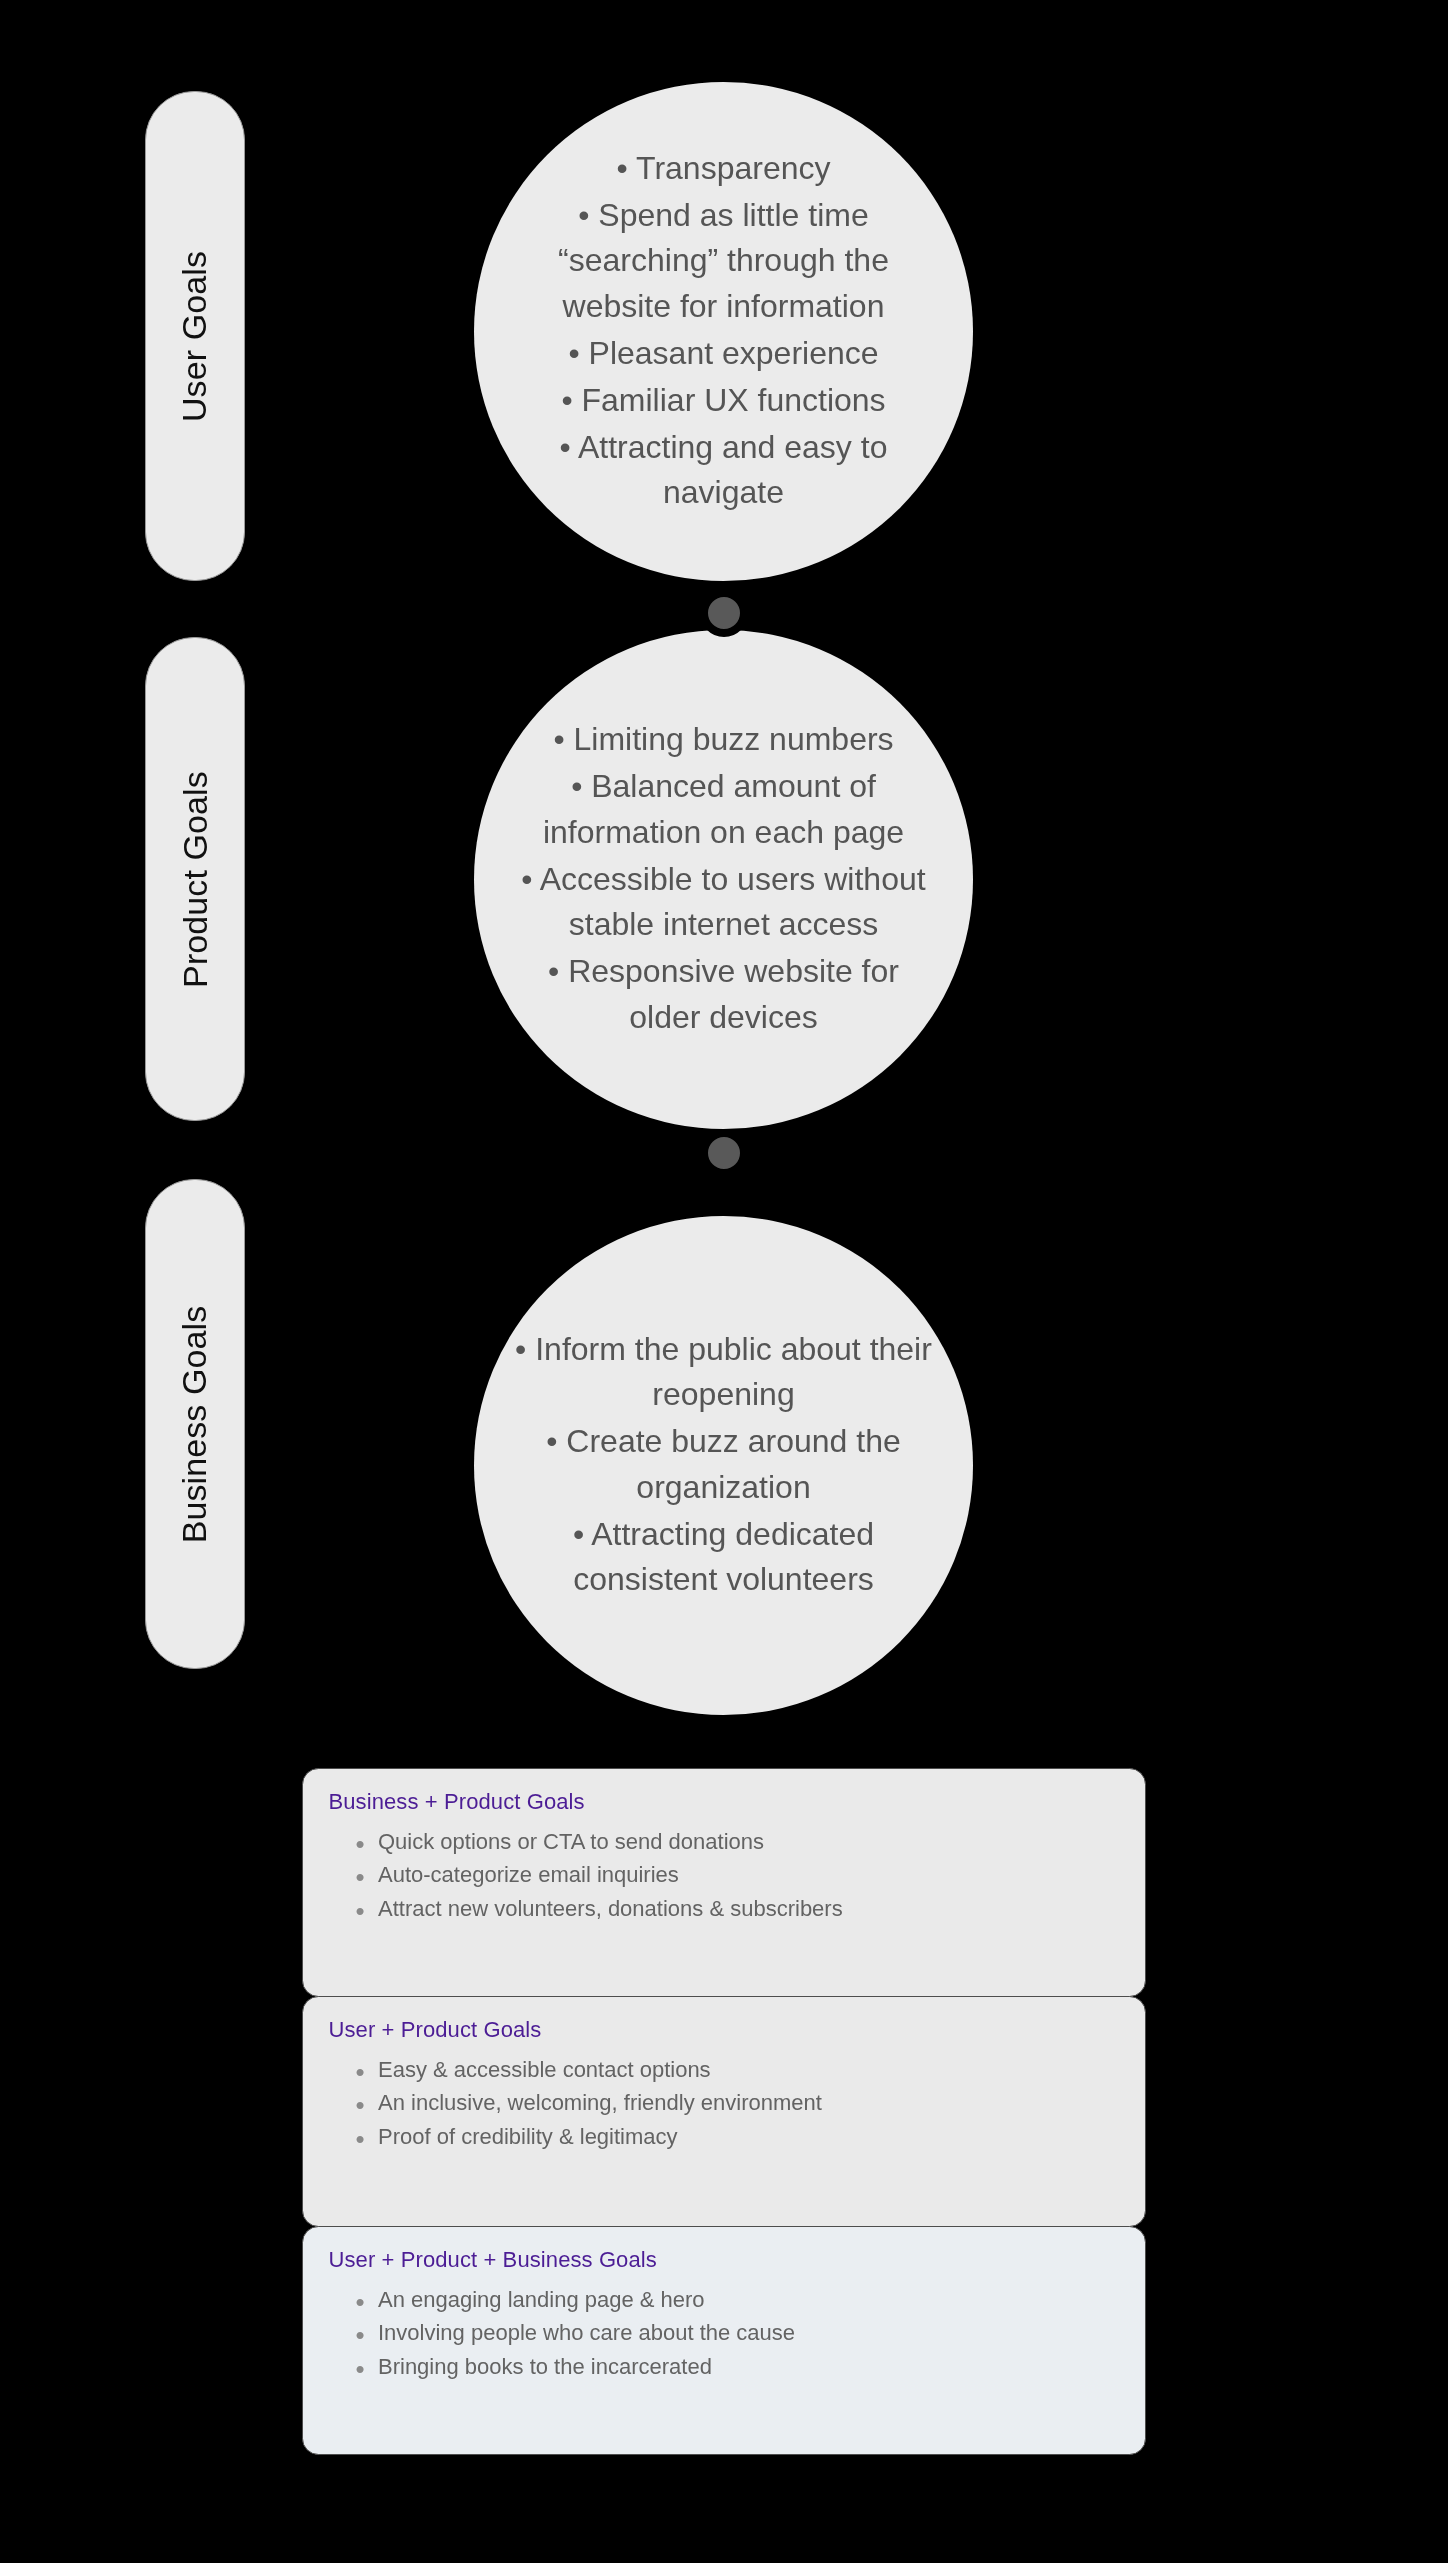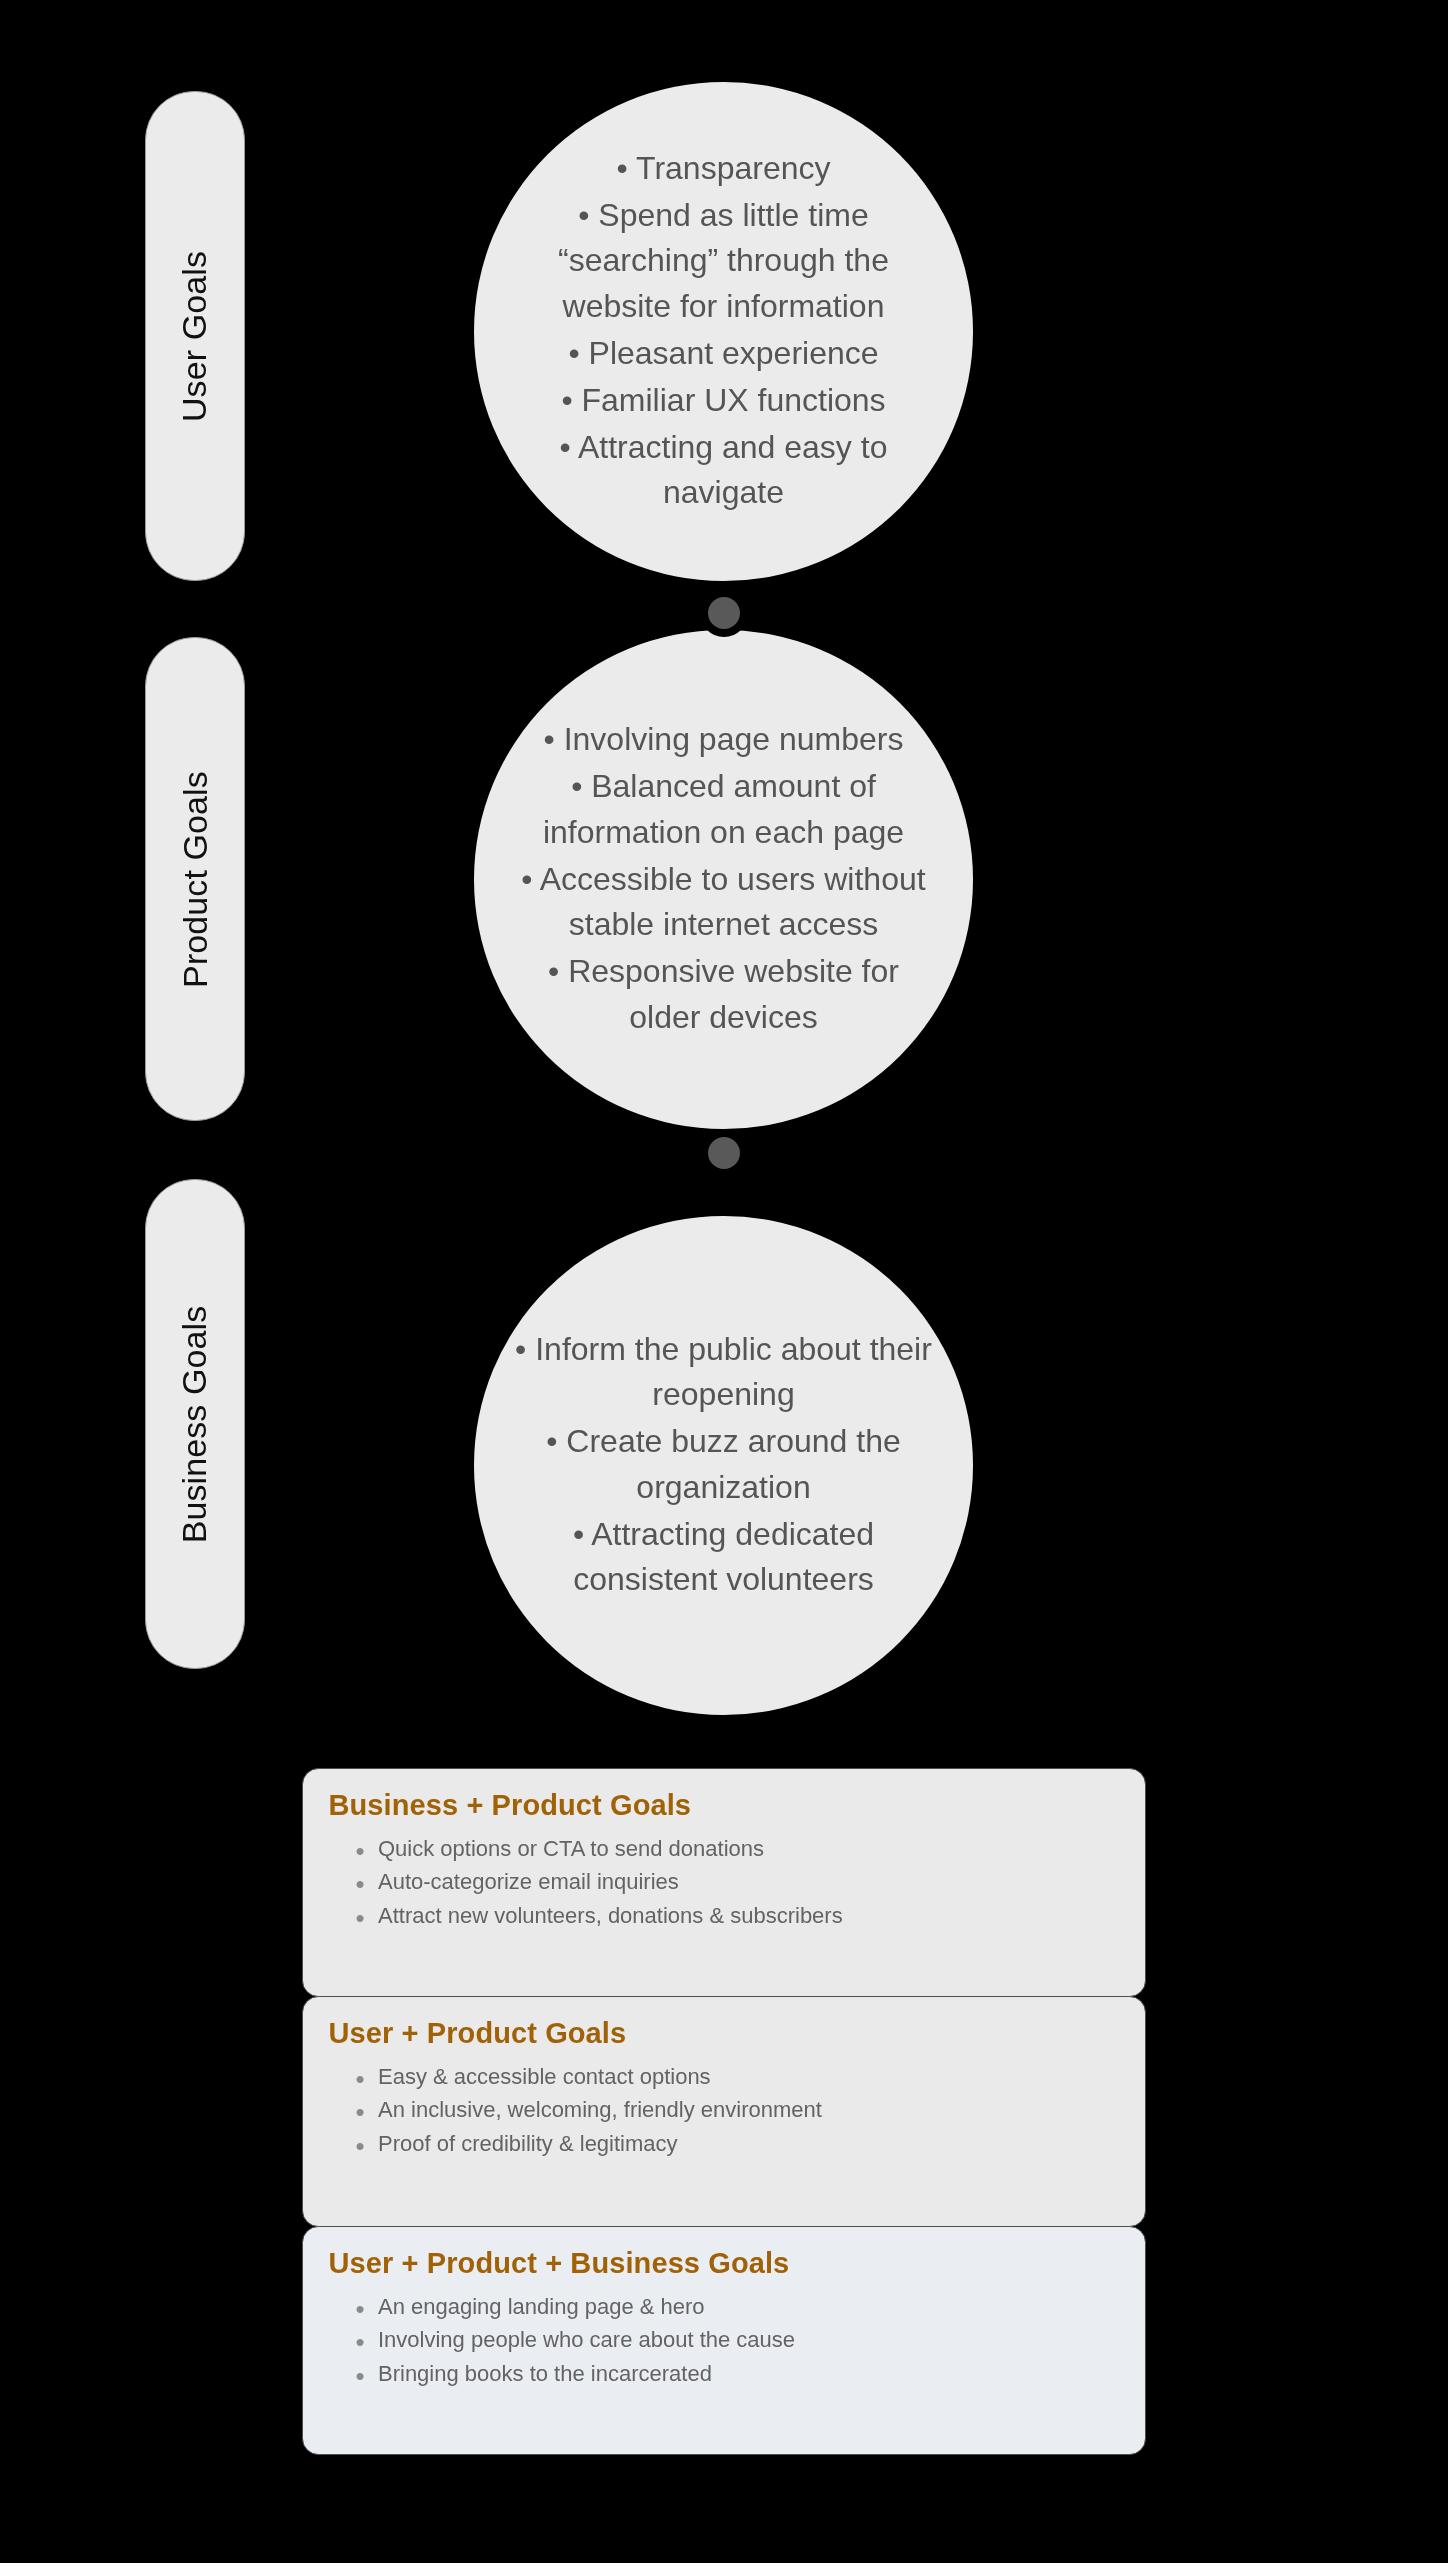--- a/index.html
+++ b/index.html
@@ -103,23 +103,23 @@
     width: 844px;
     border: 1.5px solid #4d4d4d;
     border-radius: 16.5px;
     padding: 19.5px 25.5px 18px 25.5px;
   }
   #card-1 { top: 1768px; height: 229px; background: #eaeaea; z-index: 3; }
   #card-2 { top: 1996px; height: 231px; background: #eaeaea; z-index: 2; }
   #card-3 { top: 2226px; height: 229px; background: #eaeef2; z-index: 1; }
 
   .card-title {
-    font-size: 29px;
-    font-weight: 700;
-    color: #a16207;
+    font-size: 22px;
+    font-weight: 400;
+    color: #4c1d95;
     margin-bottom: 10.5px;
     letter-spacing: 0.1px;
   }
   .card-list {
     list-style: none;
     padding-left: 27px;
   }
   .card-list li {
     font-size: 22px;
     line-height: 1.52;
@@ -158,21 +158,21 @@
       <li><span class="b">Transparency</span></li>
       <li><span class="b">Spend as little time “searching” through the website for information</span></li>
       <li><span class="b">Pleasant experience</span></li>
       <li><span class="b">Familiar UX functions</span></li>
       <li><span class="b">Attracting and easy to navigate</span></li>
     </ul>
   </div>
 
   <div class="circle" id="circle-product">
     <ul class="circle-list">
-      <li><span class="b">Involving page numbers</span></li>
+      <li><span class="b">Limiting buzz numbers</span></li>
       <li><span class="b">Balanced amount of information on each page</span></li>
       <li><span class="b">Accessible to users without stable internet access</span></li>
       <li><span class="b">Responsive website for older devices</span></li>
     </ul>
   </div>
 
   <div class="circle" id="circle-business">
     <ul class="circle-list">
       <li><span class="b">Inform the public about their reopening</span></li>
       <li><span class="b">Create buzz around the organization</span></li>

